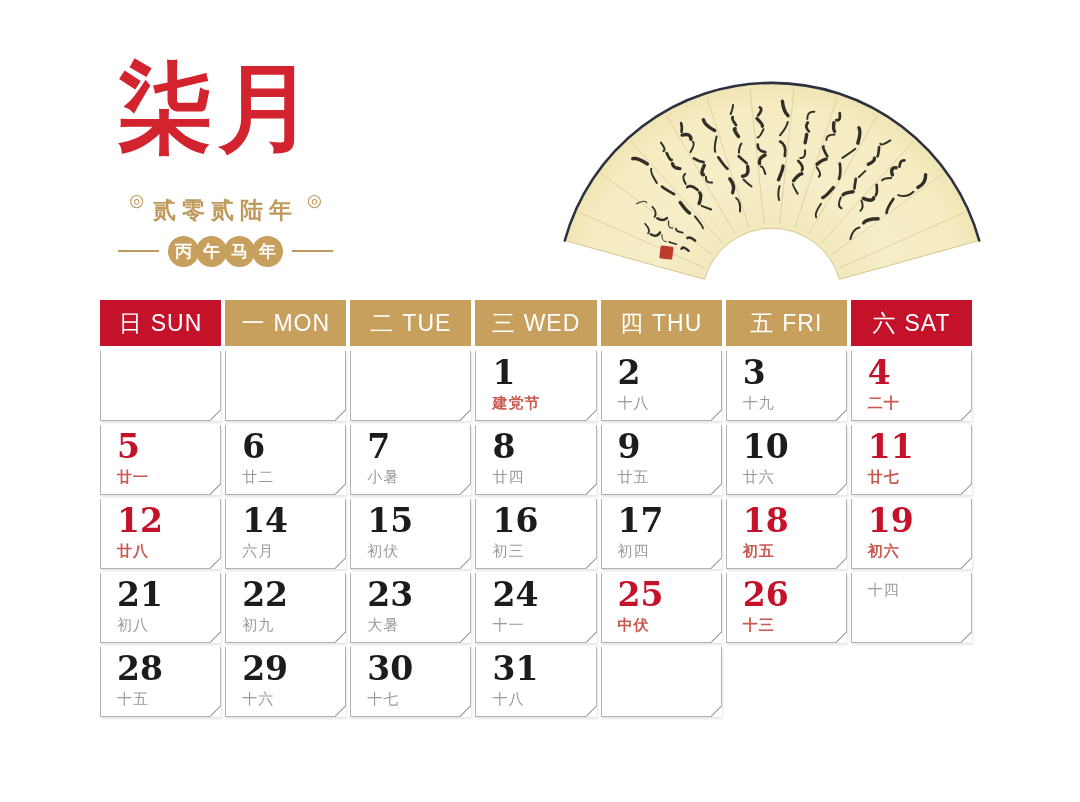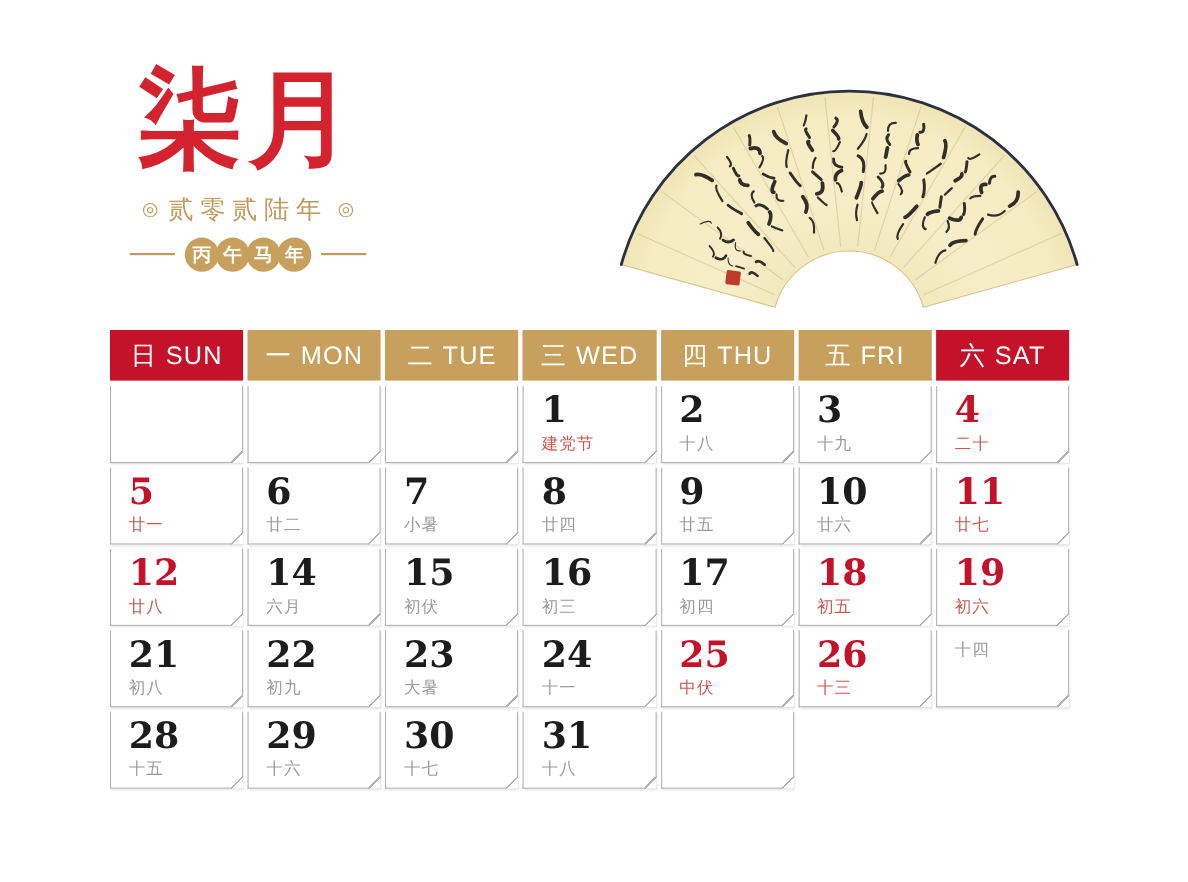--- a/index.html
+++ b/index.html
@@ -6,32 +6,32 @@
     --red:#c5122b; --title-red:#d2232e; --gold:#c7a05e; --gold-text:#bf9a5c;
     --day-black:#1c1c1c; --lunar-gray:#9a9a9a; --lunar-red:#c9584e; --border:#b2b2b2;
     --fan-paper:#f5ecc2; --fan-ink:#332e28; --fan-rim:#2b3140; --seal:#c03a2b;
   }
   *{margin:0;padding:0;box-sizing:border-box;}
   html,body{background:#fff;}
   body{font-family:"Liberation Sans",sans-serif;}
   .page{position:relative;width:1080px;height:802px;background:#fff;overflow:hidden;}
 
   
-  .title-block{position:absolute;left:118px;top:58px;width:215px;text-align:center;}
+  .title-block{position:absolute;left:118px;top:58px;width:215px;}
   .month-title{
     font-family:"DejaVu Serif","Liberation Serif",serif;font-weight:700;
     font-size:96px;line-height:1.05;color:var(--title-red);letter-spacing:4px;
     white-space:nowrap;
   }
   .year-row{
     margin-top:16px;display:flex;align-items:center;justify-content:center;gap:9px;
     color:var(--gold-text);font-family:"DejaVu Serif","Liberation Serif",serif;
   }
   .year-row .ring{font-size:17px;line-height:1;}
-  .year-row .year-text{font-size:23px;font-weight:400;letter-spacing:6px;white-space:nowrap;}
+  .year-row .year-text{font-size:23px;font-weight:700;letter-spacing:6px;white-space:nowrap;margin-top:20px;}
   .zodiac-row{margin-top:10px;display:flex;align-items:center;justify-content:center;gap:9px;}
   .zo-line{width:44px;border-top:2px solid var(--gold-text);}
   .zo-circles{display:flex;align-items:center;}
   .zo-circle{
     width:31px;height:31px;border-radius:50%;background:var(--gold);color:#fff;
     display:flex;align-items:center;justify-content:center;font-size:17px;
     font-family:"DejaVu Serif","Liberation Serif",serif;font-weight:700;
   }
   .zo-circle + .zo-circle{margin-left:-3px;}
 
@@ -60,21 +60,21 @@
   .cell::after{ 
     content:"";position:absolute;right:-1px;bottom:-1px;width:11px;height:11px;
     background:linear-gradient(135deg,rgba(255,255,255,0) 44%,var(--border) 44%,var(--border) 54%,#fff 54%);
   }
   .daynum{
     font-family:"DejaVu Serif","Liberation Serif",serif;font-weight:700;
     font-size:33px;line-height:1.05;color:var(--day-black);
   }
   .daynum.red{color:var(--red);}
   .lunar{margin-top:3px;font-size:15px;color:var(--lunar-gray);letter-spacing:1px;}
-  .lunar.red{color:var(--lunar-red);}
+  .lunar.red{color:var(--lunar-red);font-weight:bold;}
 </style>
 </head>
 <body>
 
 <div class="page">
 
   <header class="title-block">
     <div class="month-title">柒月</div>
     <div class="year-row">
       <span class="ring">◎</span>

